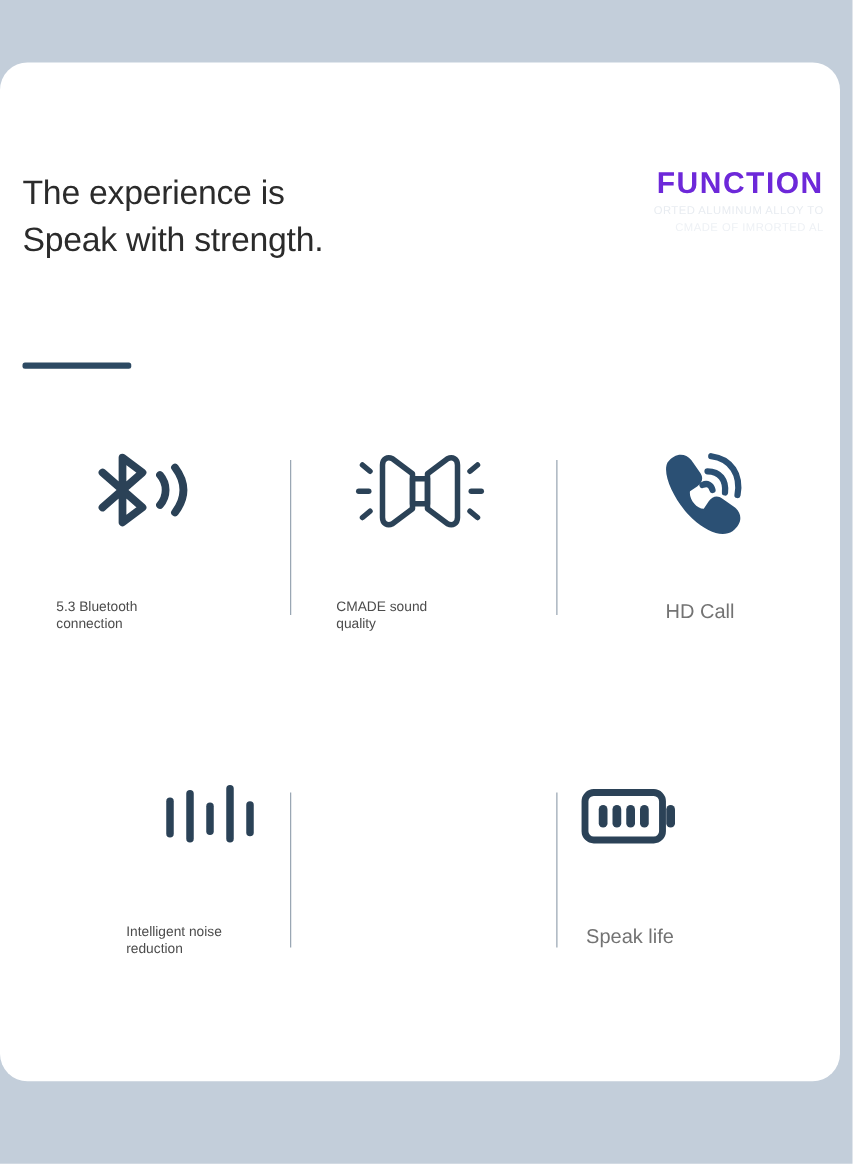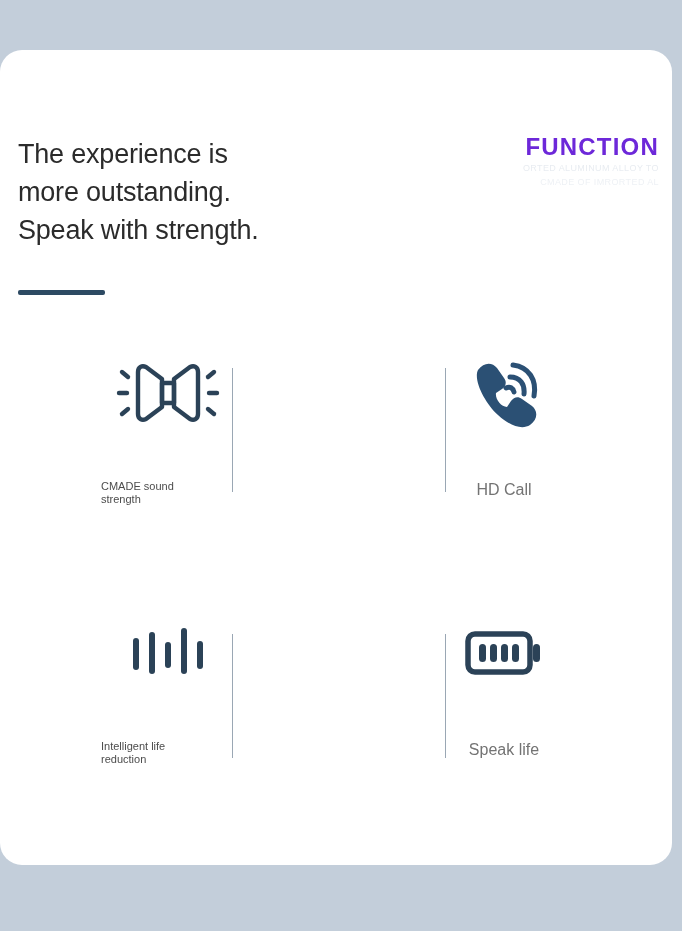--- a/index.html
+++ b/index.html
@@ -136,58 +136,72 @@
   svg { display: block; }
 </style>
 </head>
 <body>
 
 <div class="page">
   <div class="card">
 
     <div class="headline">
       <div>The experience is</div>
-      <div>more outstanding.</div>
       <div>Speak with strength.</div>
     </div>
 
     <div class="accent-bar"></div>
 
     <div class="function-block">
       <div class="function-title">FUNCTION</div>
       <div class="function-sub">ORTED ALUMINUM ALLOY TO</div>
       <div class="function-sub second">CMADE OF IMRORTED AL</div>
     </div>
 
     <div class="grid">
 
       <div class="row row1">
         <div class="divider d1"></div>
         <div class="divider d2"></div>
 
+        <div class="cell">
+          <div class="icon-wrap">
+            <svg width="84" height="74" viewBox="0 0 84 74">
+              <g fill="none" stroke="#2b4257" stroke-width="6.2" stroke-linecap="round" stroke-linejoin="round">
+                <path d="M12 22 L44 50 L28 62 L28 10 L44 22 L12 50"></path>
+                <path d="M58 24 C64 31 64 41 58 48"></path>
+                <path d="M70 18 C79 30 79 42 70 54"></path>
+              </g>
+            </svg>
+          </div>
+          <div class="label left">
+            <div>5.3 Bluetooth</div>
+            <div>connection</div>
+          </div>
+        </div>
 
         <div class="cell">
           <div class="icon-wrap">
             <svg width="104" height="60" viewBox="0 0 104 60">
               <g fill="none" stroke="#2b4257" stroke-width="4.4" stroke-linecap="round" stroke-linejoin="round">
                 <path d="M46 16 L46 44 L30 56 C26 58 22 56 22 51 L22 9 C22 4 26 2 30 4 Z"></path>
                 <path d="M58 16 L58 44 L74 56 C78 58 82 56 82 51 L82 9 C82 4 78 2 74 4 Z"></path>
                 <path d="M46 20 L58 20 L58 40 L46 40 Z"></path>
                 <path d="M12 14 L6 9"></path>
                 <path d="M11 30 L3 30"></path>
                 <path d="M12 46 L6 51"></path>
                 <path d="M92 14 L98 9"></path>
                 <path d="M93 30 L101 30"></path>
                 <path d="M92 46 L98 51"></path>
               </g>
             </svg>
           </div>
           <div class="label left">
             <div>CMADE sound</div>
-            <div>strength</div>
+            <div>quality</div>
           </div>
         </div>
 
         <div class="cell">
           <div class="icon-wrap">
             <svg width="76" height="74" viewBox="0 0 76 74">
               <g fill="#2b5074">
                 <path d="M12 14 C18 6 26 6 31 12 L38 22 C41 26 40 30 36 33 L30 37 C29 43 35 51 41 51 L45 45 C48 41 52 40 56 43 L66 50 C72 55 72 63 64 69 C56 74 44 70 32 59 C19 47 7 24 12 14 Z"></path>
               </g>
               <g fill="none" stroke="#2b5074" stroke-width="5" stroke-linecap="round">
@@ -213,21 +227,21 @@
               <g fill="none" stroke="#2b4257" stroke-width="6" stroke-linecap="round">
                 <path d="M8 16 L8 42"></path>
                 <path d="M24 10 L24 46"></path>
                 <path d="M40 20 L40 40"></path>
                 <path d="M56 6 L56 46"></path>
                 <path d="M72 19 L72 41"></path>
               </g>
             </svg>
           </div>
           <div class="label left">
-            <div>Intelligent life</div>
+            <div>Intelligent noise</div>
             <div>reduction</div>
           </div>
         </div>
 
 
         <div class="cell">
           <div class="icon-wrap">
             <svg width="80" height="54" viewBox="0 0 80 54">
               <g fill="none" stroke="#2b4257" stroke-width="5.5" stroke-linejoin="round">
                 <rect x="4" y="8" width="62" height="38" rx="7"></rect>

